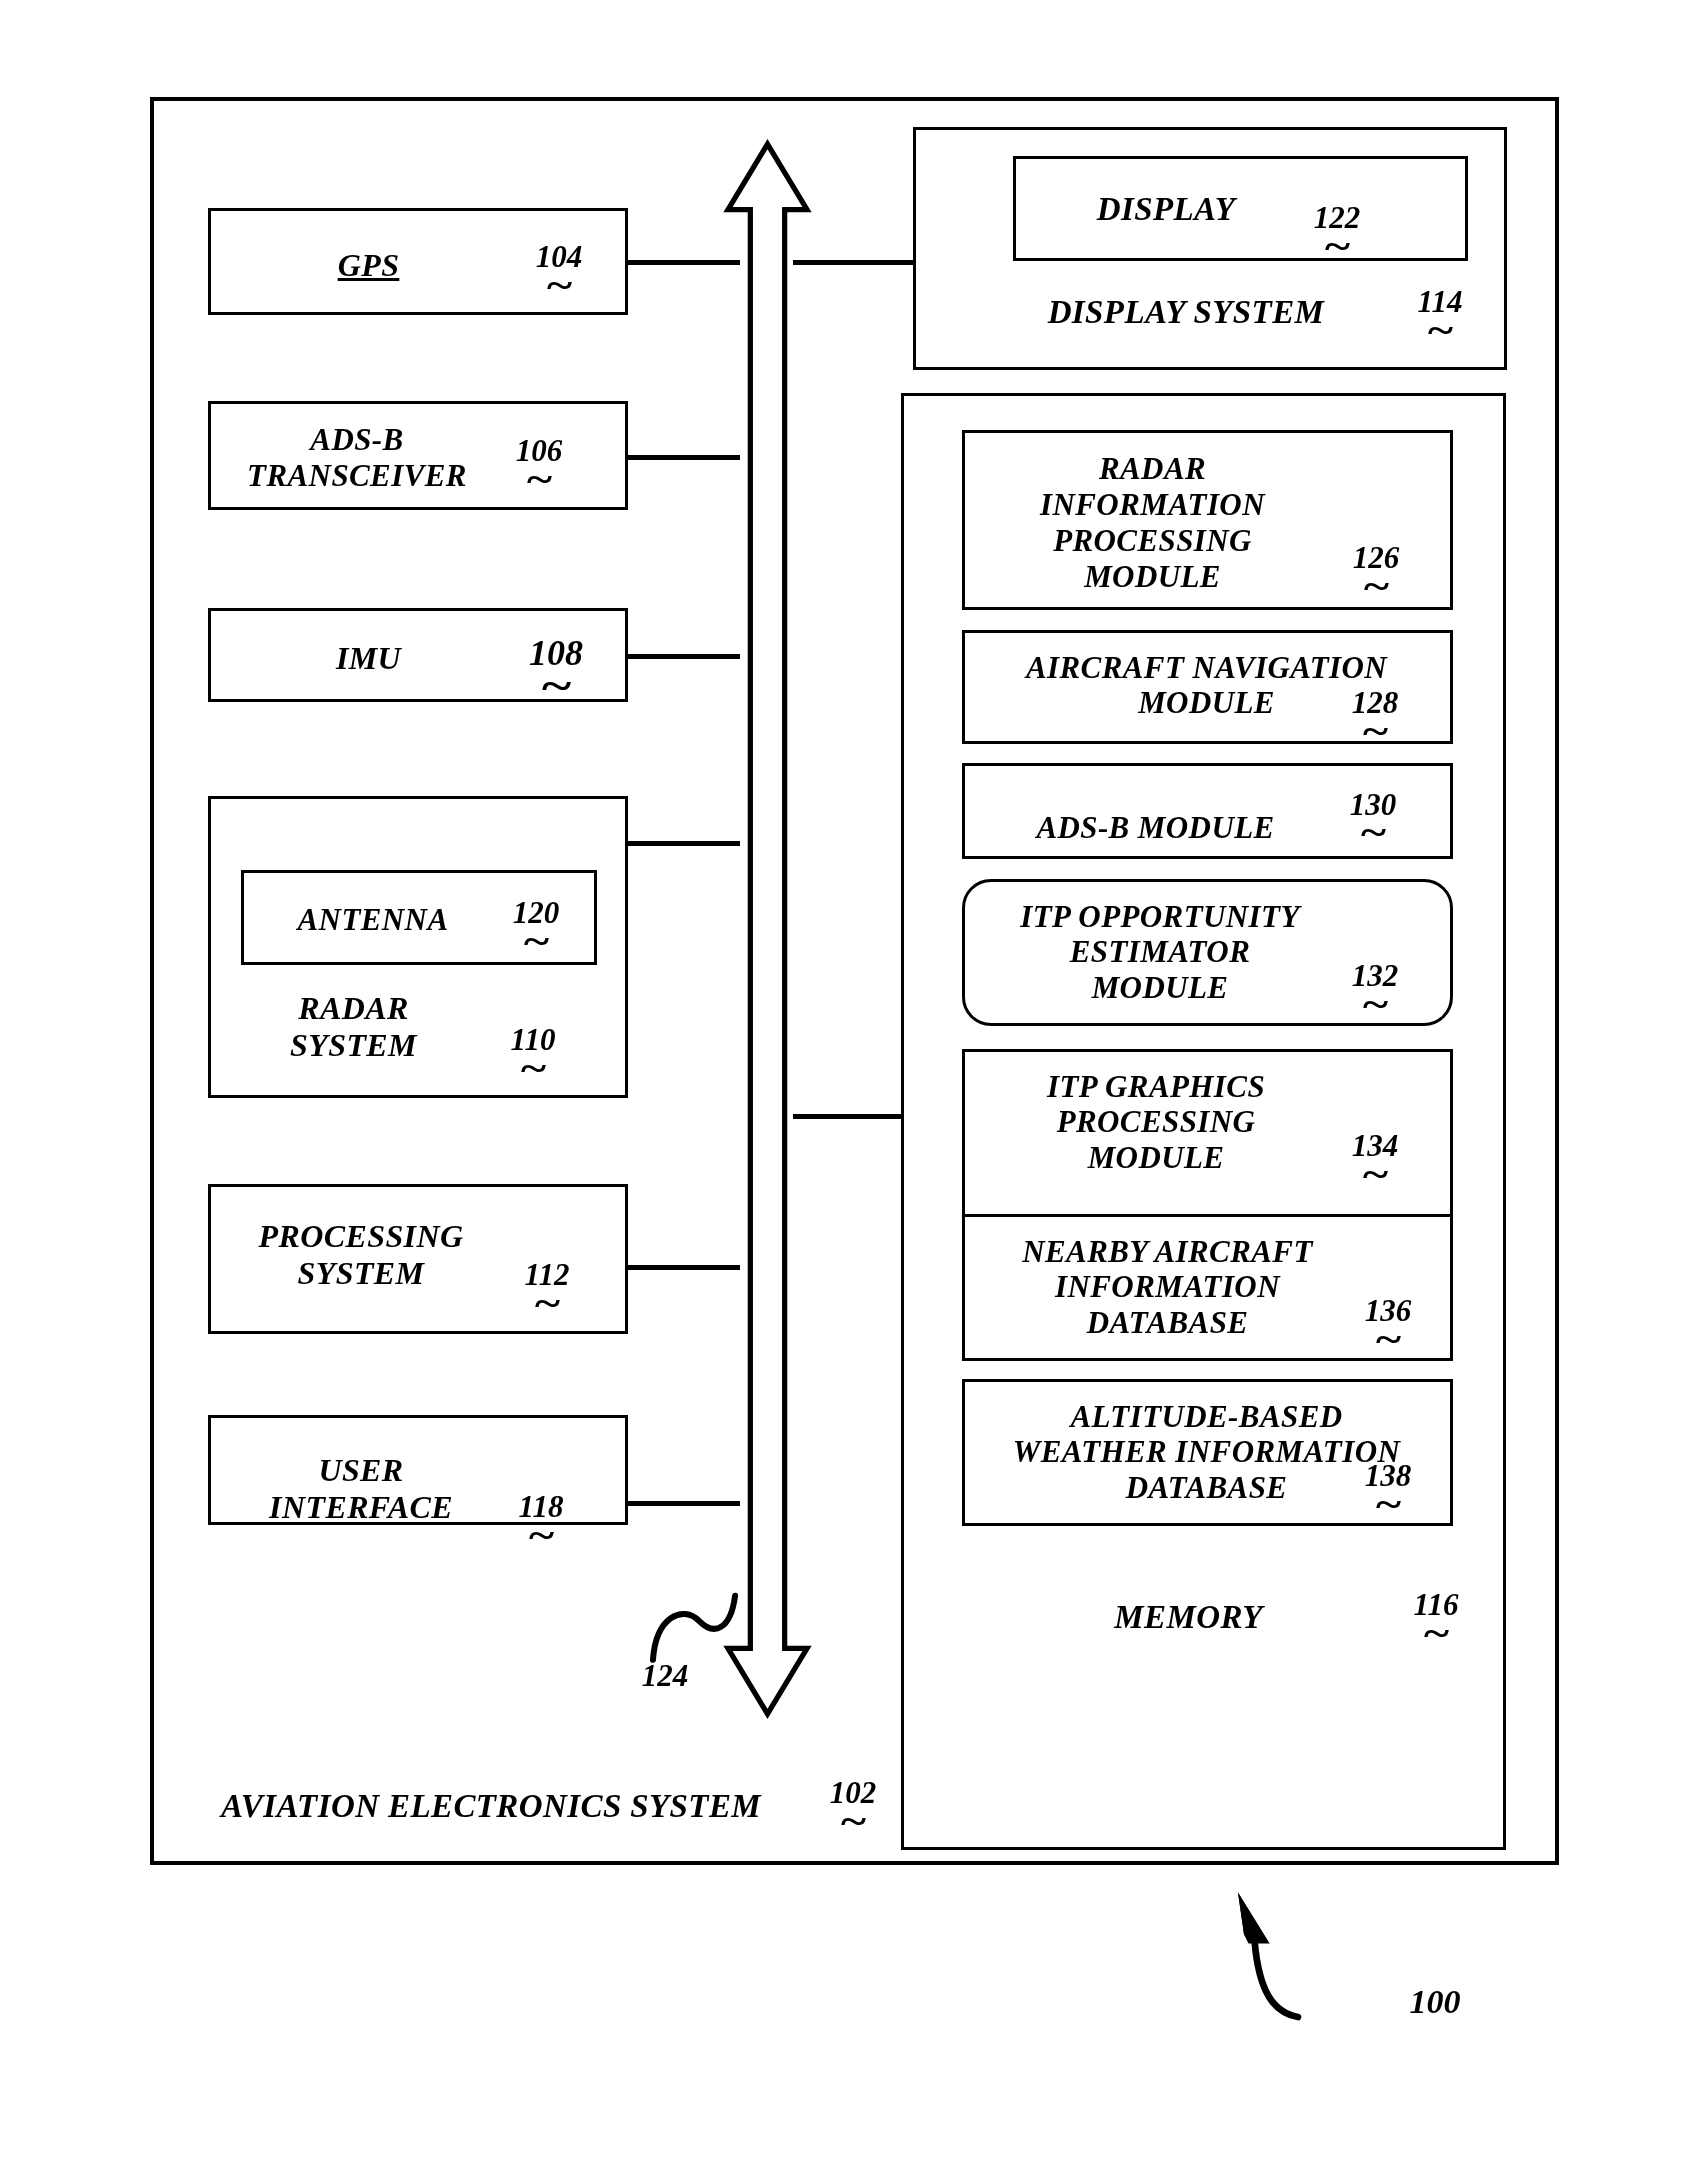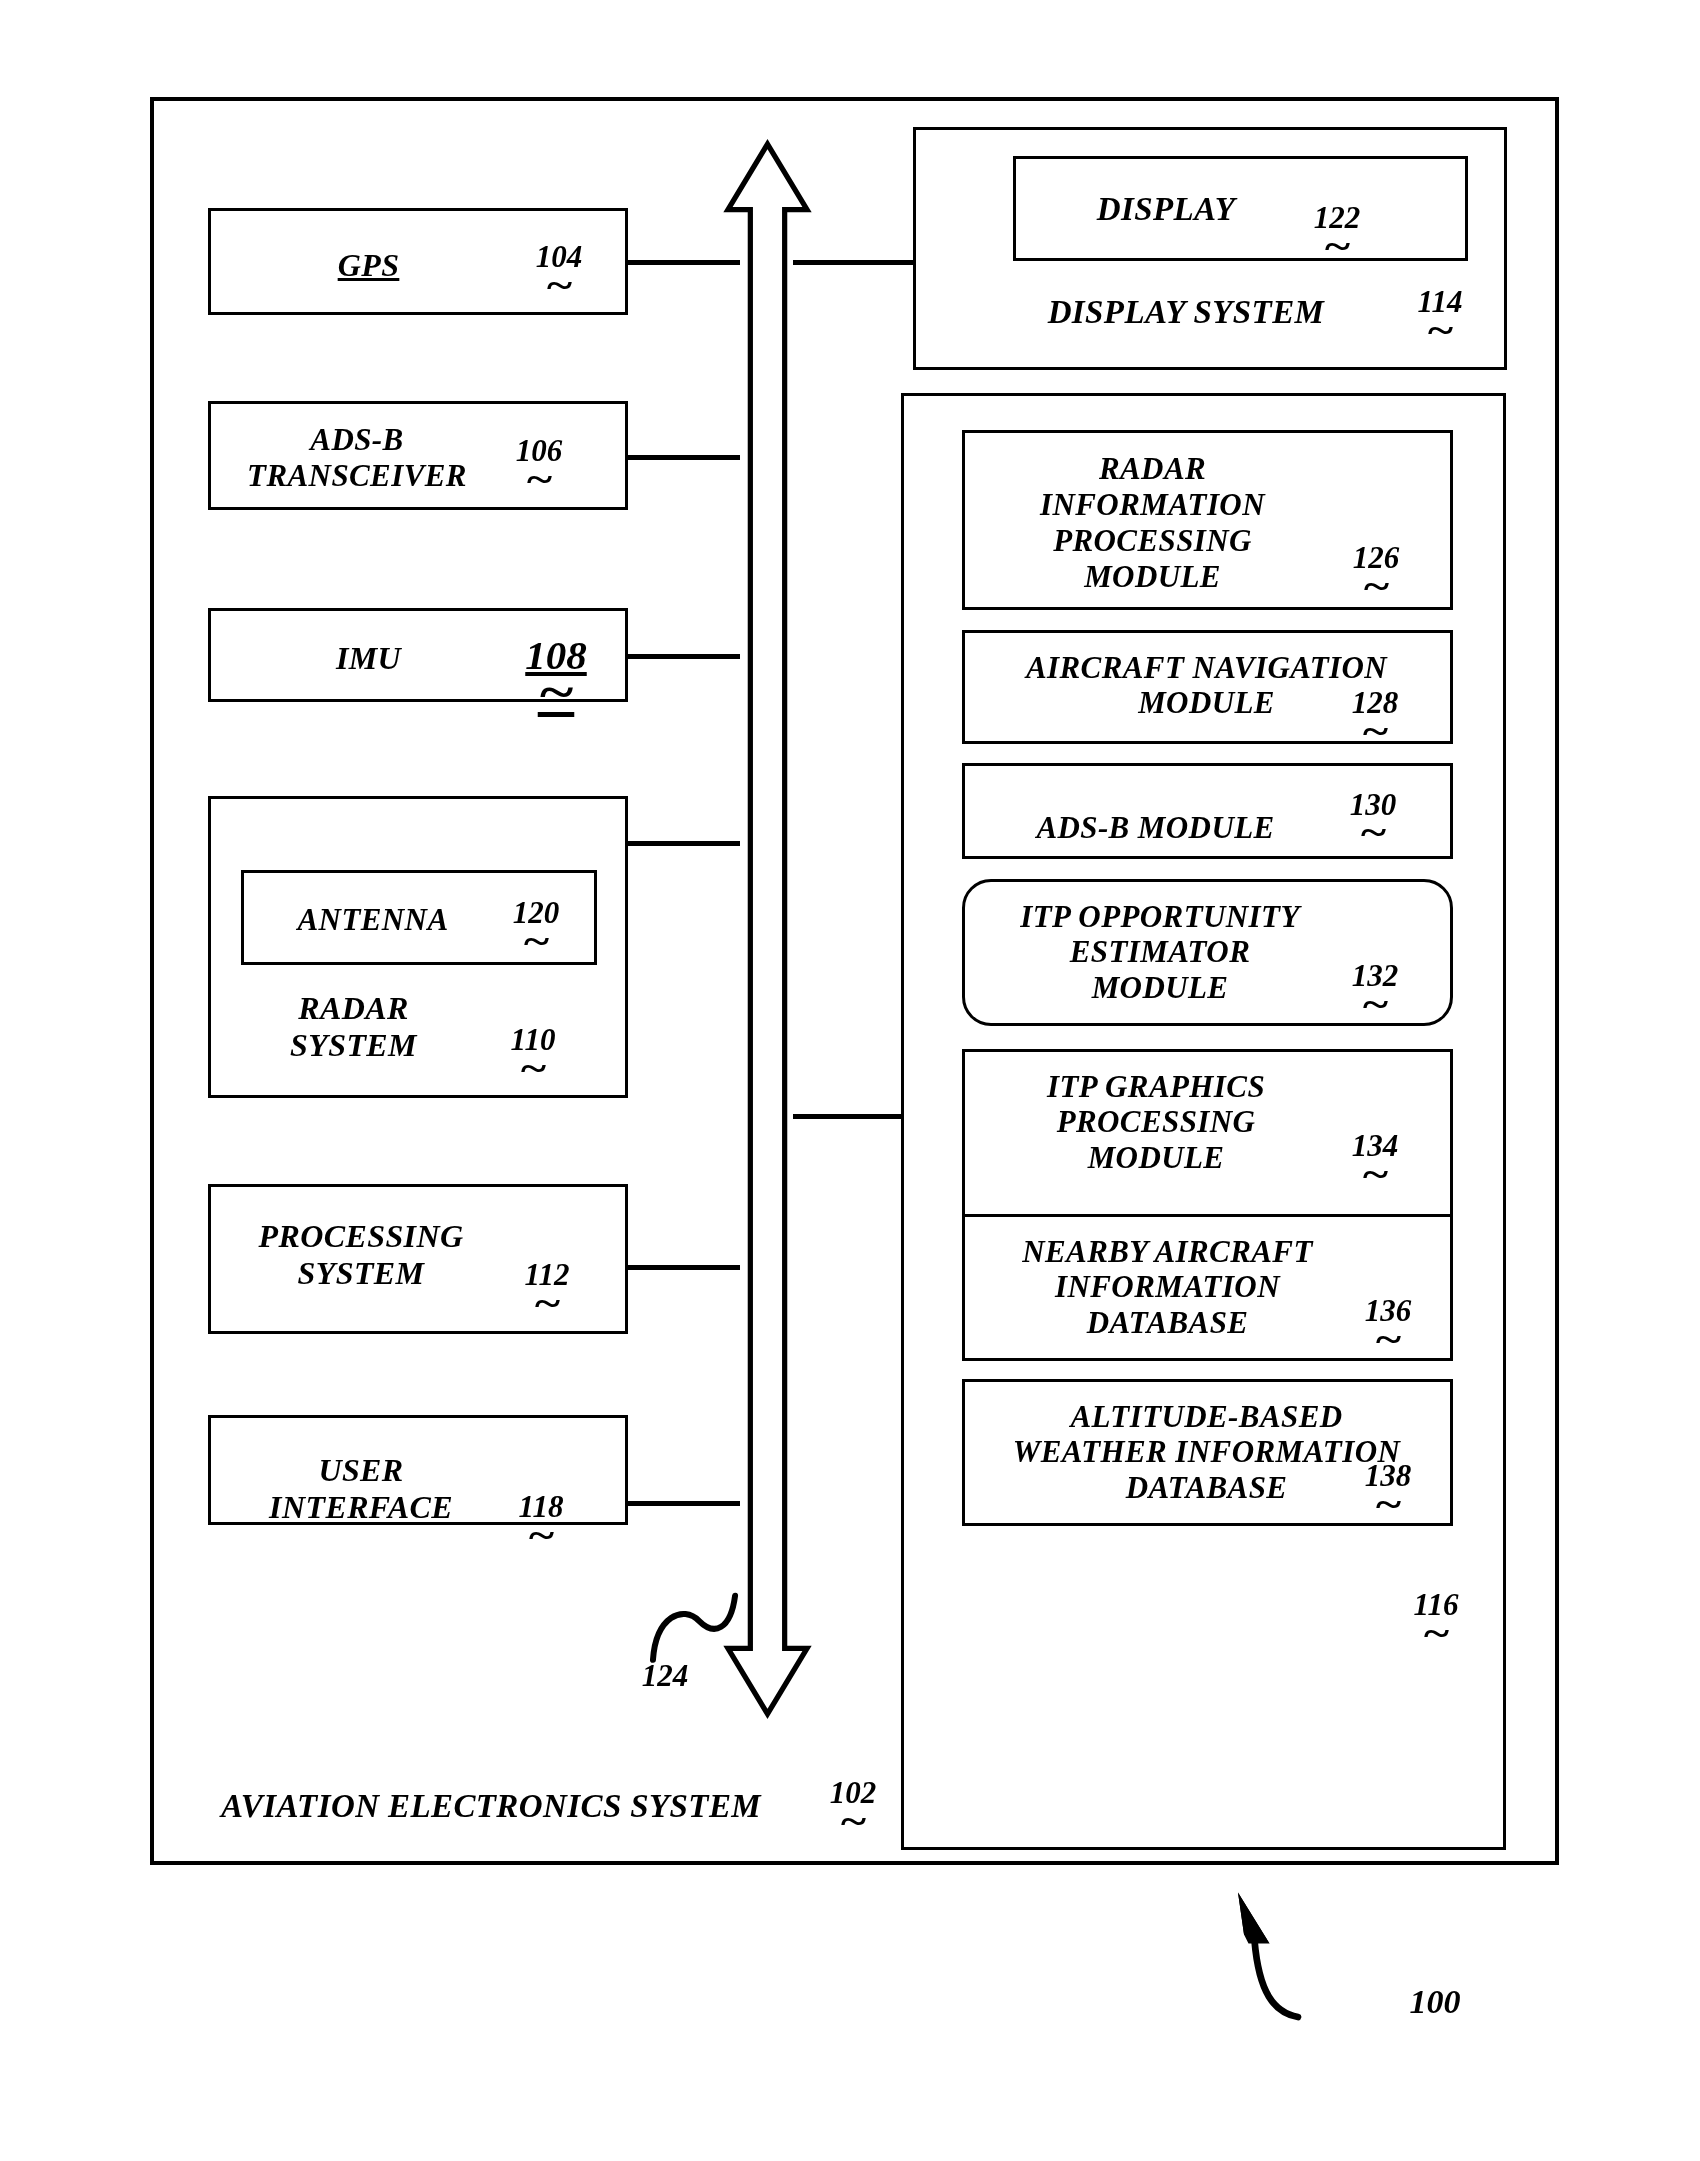--- a/index.html
+++ b/index.html
@@ -69,21 +69,21 @@
     <div class="lbl" style="left:0;top:18px;width:292px;font-size:31px;white-space:pre-line;">ADS-B
 TRANSCEIVER</div>
     <div class="ref" style="left:283px;top:31px;width:90px;font-size:31px;">
       <span class="num">106</span>
       <span class="sq">~</span>
     </div>
   </div>
 
   <div class="box" style="left:208px;top:608px;width:420px;height:94px;">
     <div class="lbl" style="left:0;top:28.5px;width:315px;font-size:32px;">IMU</div>
-    <div class="ref" style="left:300px;top:24px;width:90px;font-size:41px;text-decoration:underline;">
+    <div class="ref" style="left:300px;top:24px;width:90px;font-size:36px;">
       <span class="num">108</span>
       <span class="sq">~</span>
     </div>
   </div>
 
   <div class="box" style="left:208px;top:796px;width:420px;height:302px;">
     <div class="box-inner" style="left:30px;top:71px;width:356px;height:95px;">
       <div class="lbl" style="left:0;top:28.5px;width:258px;font-size:31px;">ANTENNA</div>
       <div class="ref" style="left:247px;top:24px;width:90px;font-size:31px;">
         <span class="num">120</span>
@@ -194,20 +194,21 @@
     <div class="box-inner" style="left:58px;top:983px;width:491px;height:147px;">
       <div class="lbl" style="left:0;top:16.5px;width:483px;font-size:31px;white-space:pre-line;">ALTITUDE-BASED
 WEATHER INFORMATION
 DATABASE</div>
       <div class="ref" style="left:378px;top:78px;width:90px;font-size:31px;">
         <span class="num">138</span>
         <span class="sq">~</span>
       </div>
     </div>
 
+    <div class="lbl" style="left:45px;top:1202px;width:479px;font-size:33px;">MEMORY</div>
     <div class="ref" style="left:487px;top:1193px;width:90px;font-size:31px;">
       <span class="num">116</span>
       <span class="sq">~</span>
     </div>
   </div>
 
   <div class="lbl" style="left:180px;top:1787px;width:622px;font-size:33px;text-align:center;">AVIATION ELECTRONICS SYSTEM</div>
   <div class="ref" style="left:808px;top:1777px;width:90px;font-size:31px;">
     <span class="num">102</span>
     <span class="sq">~</span>

